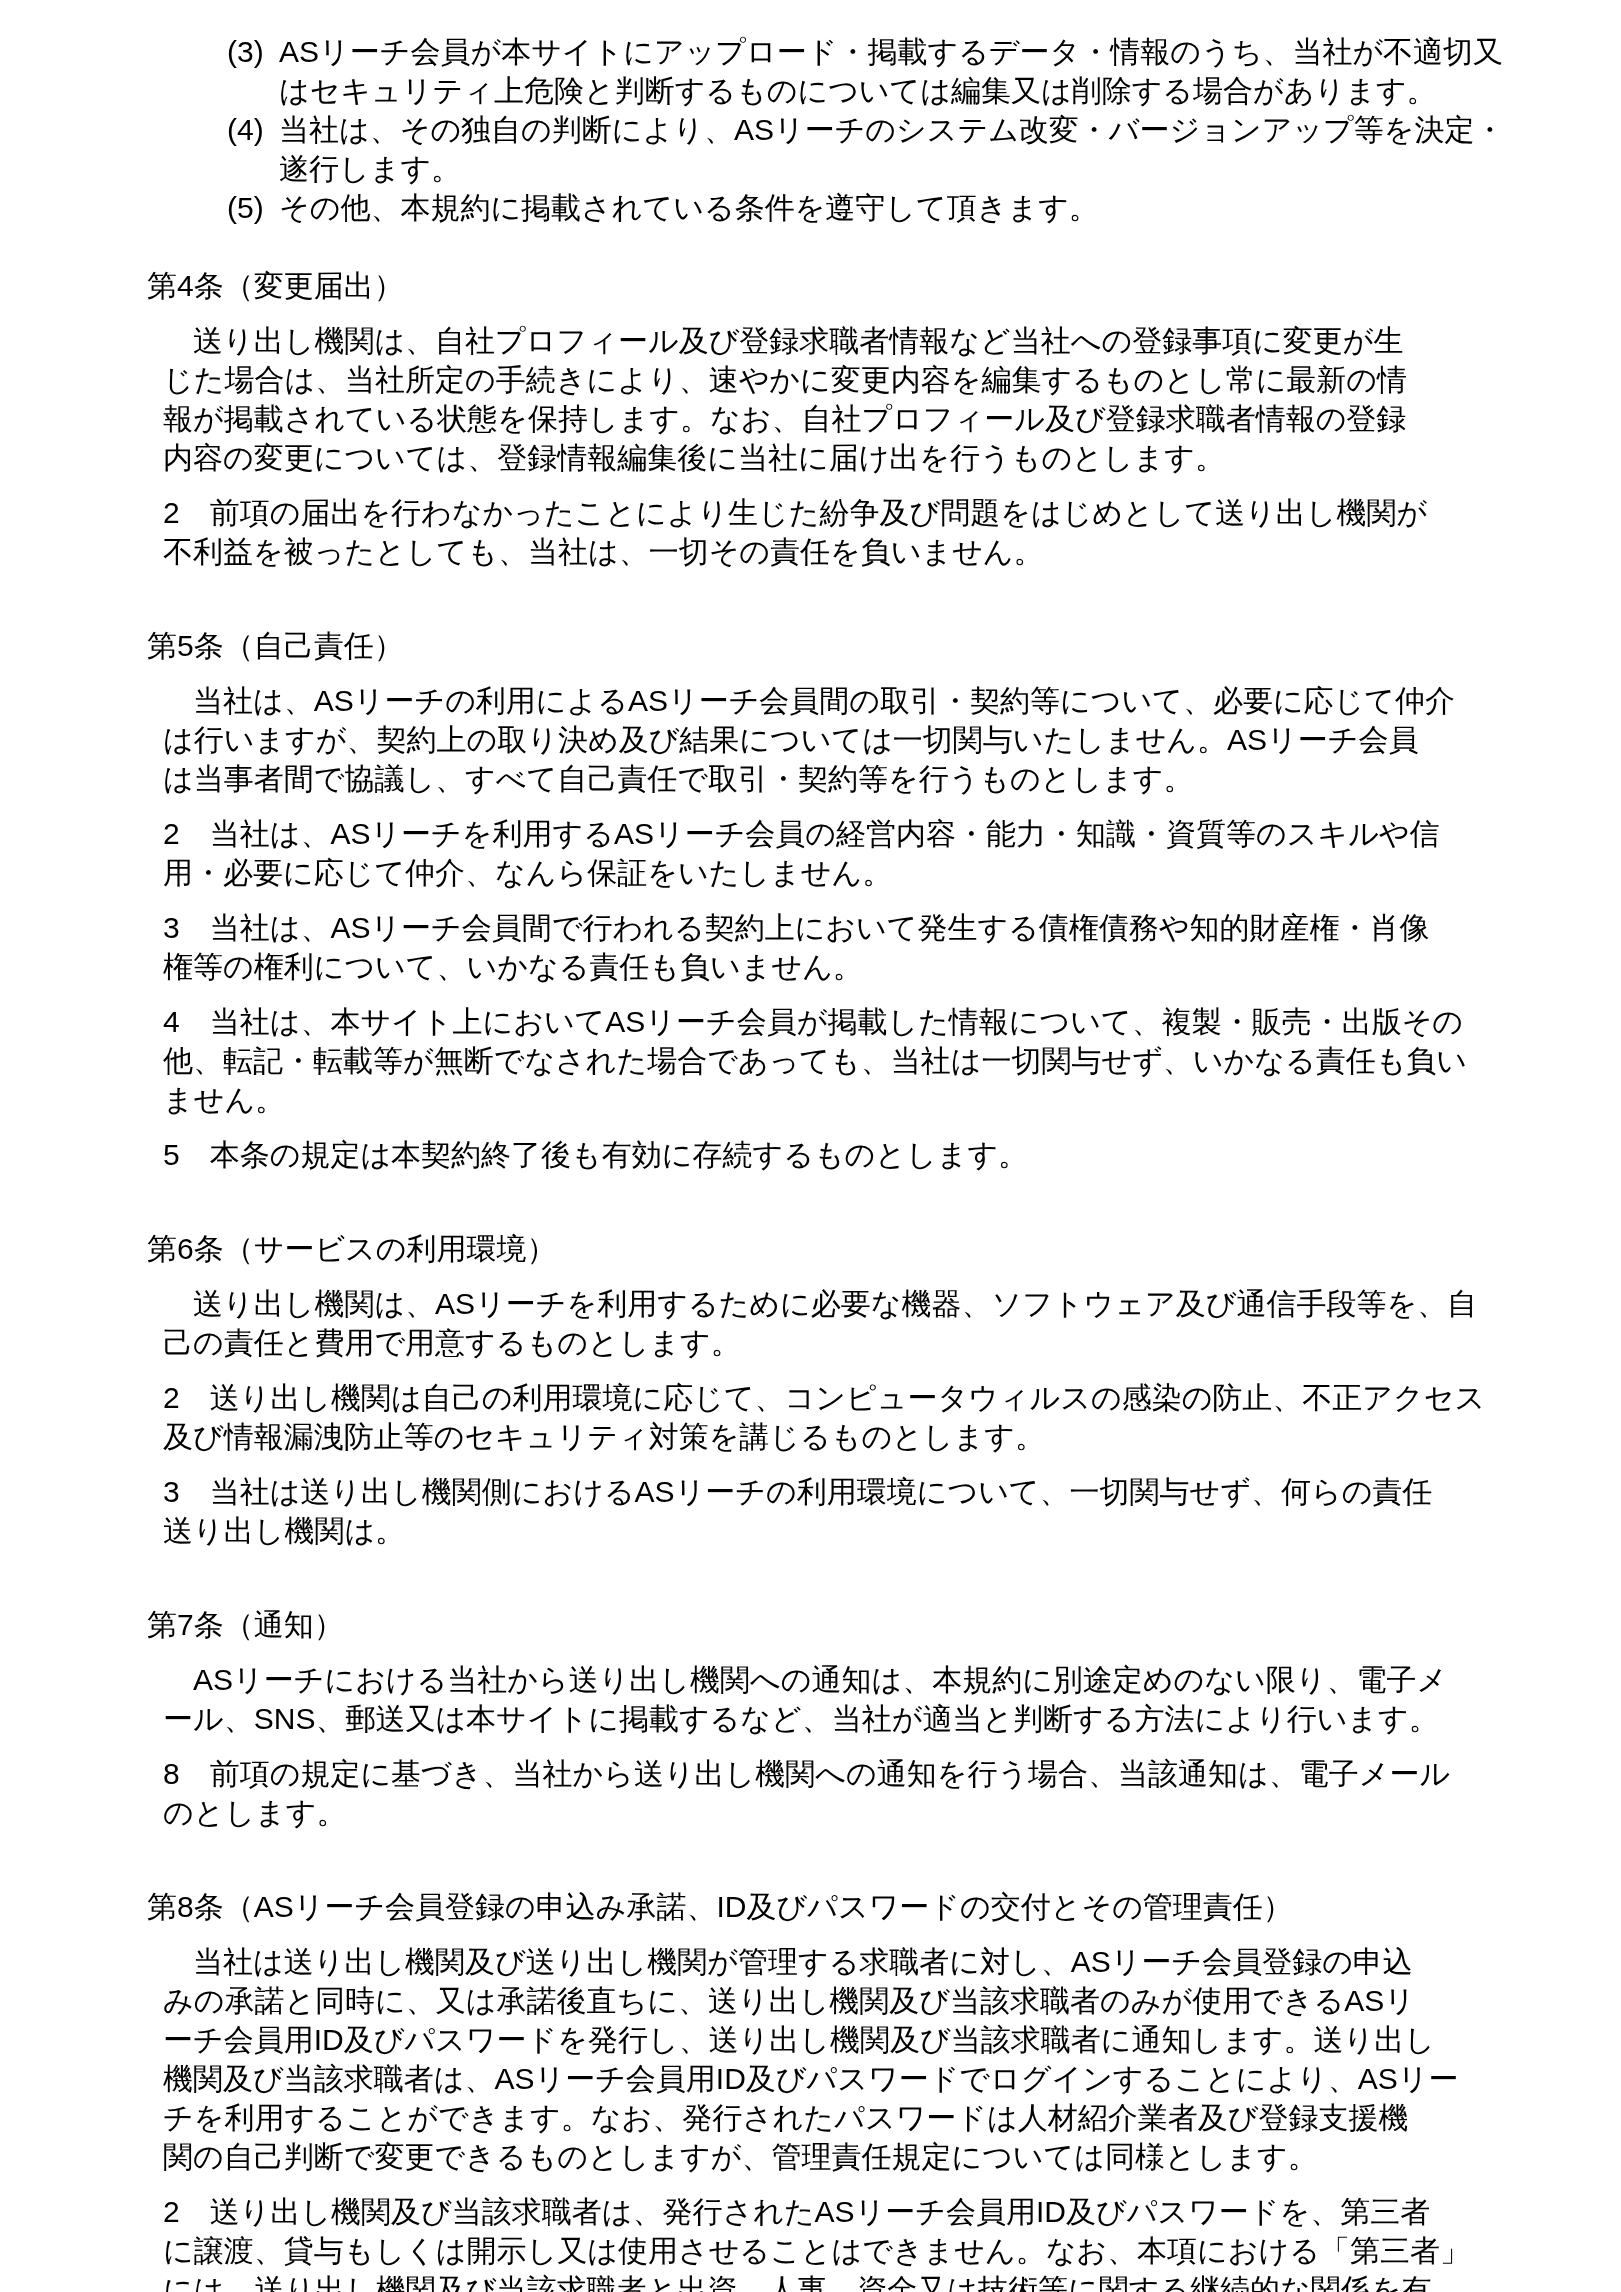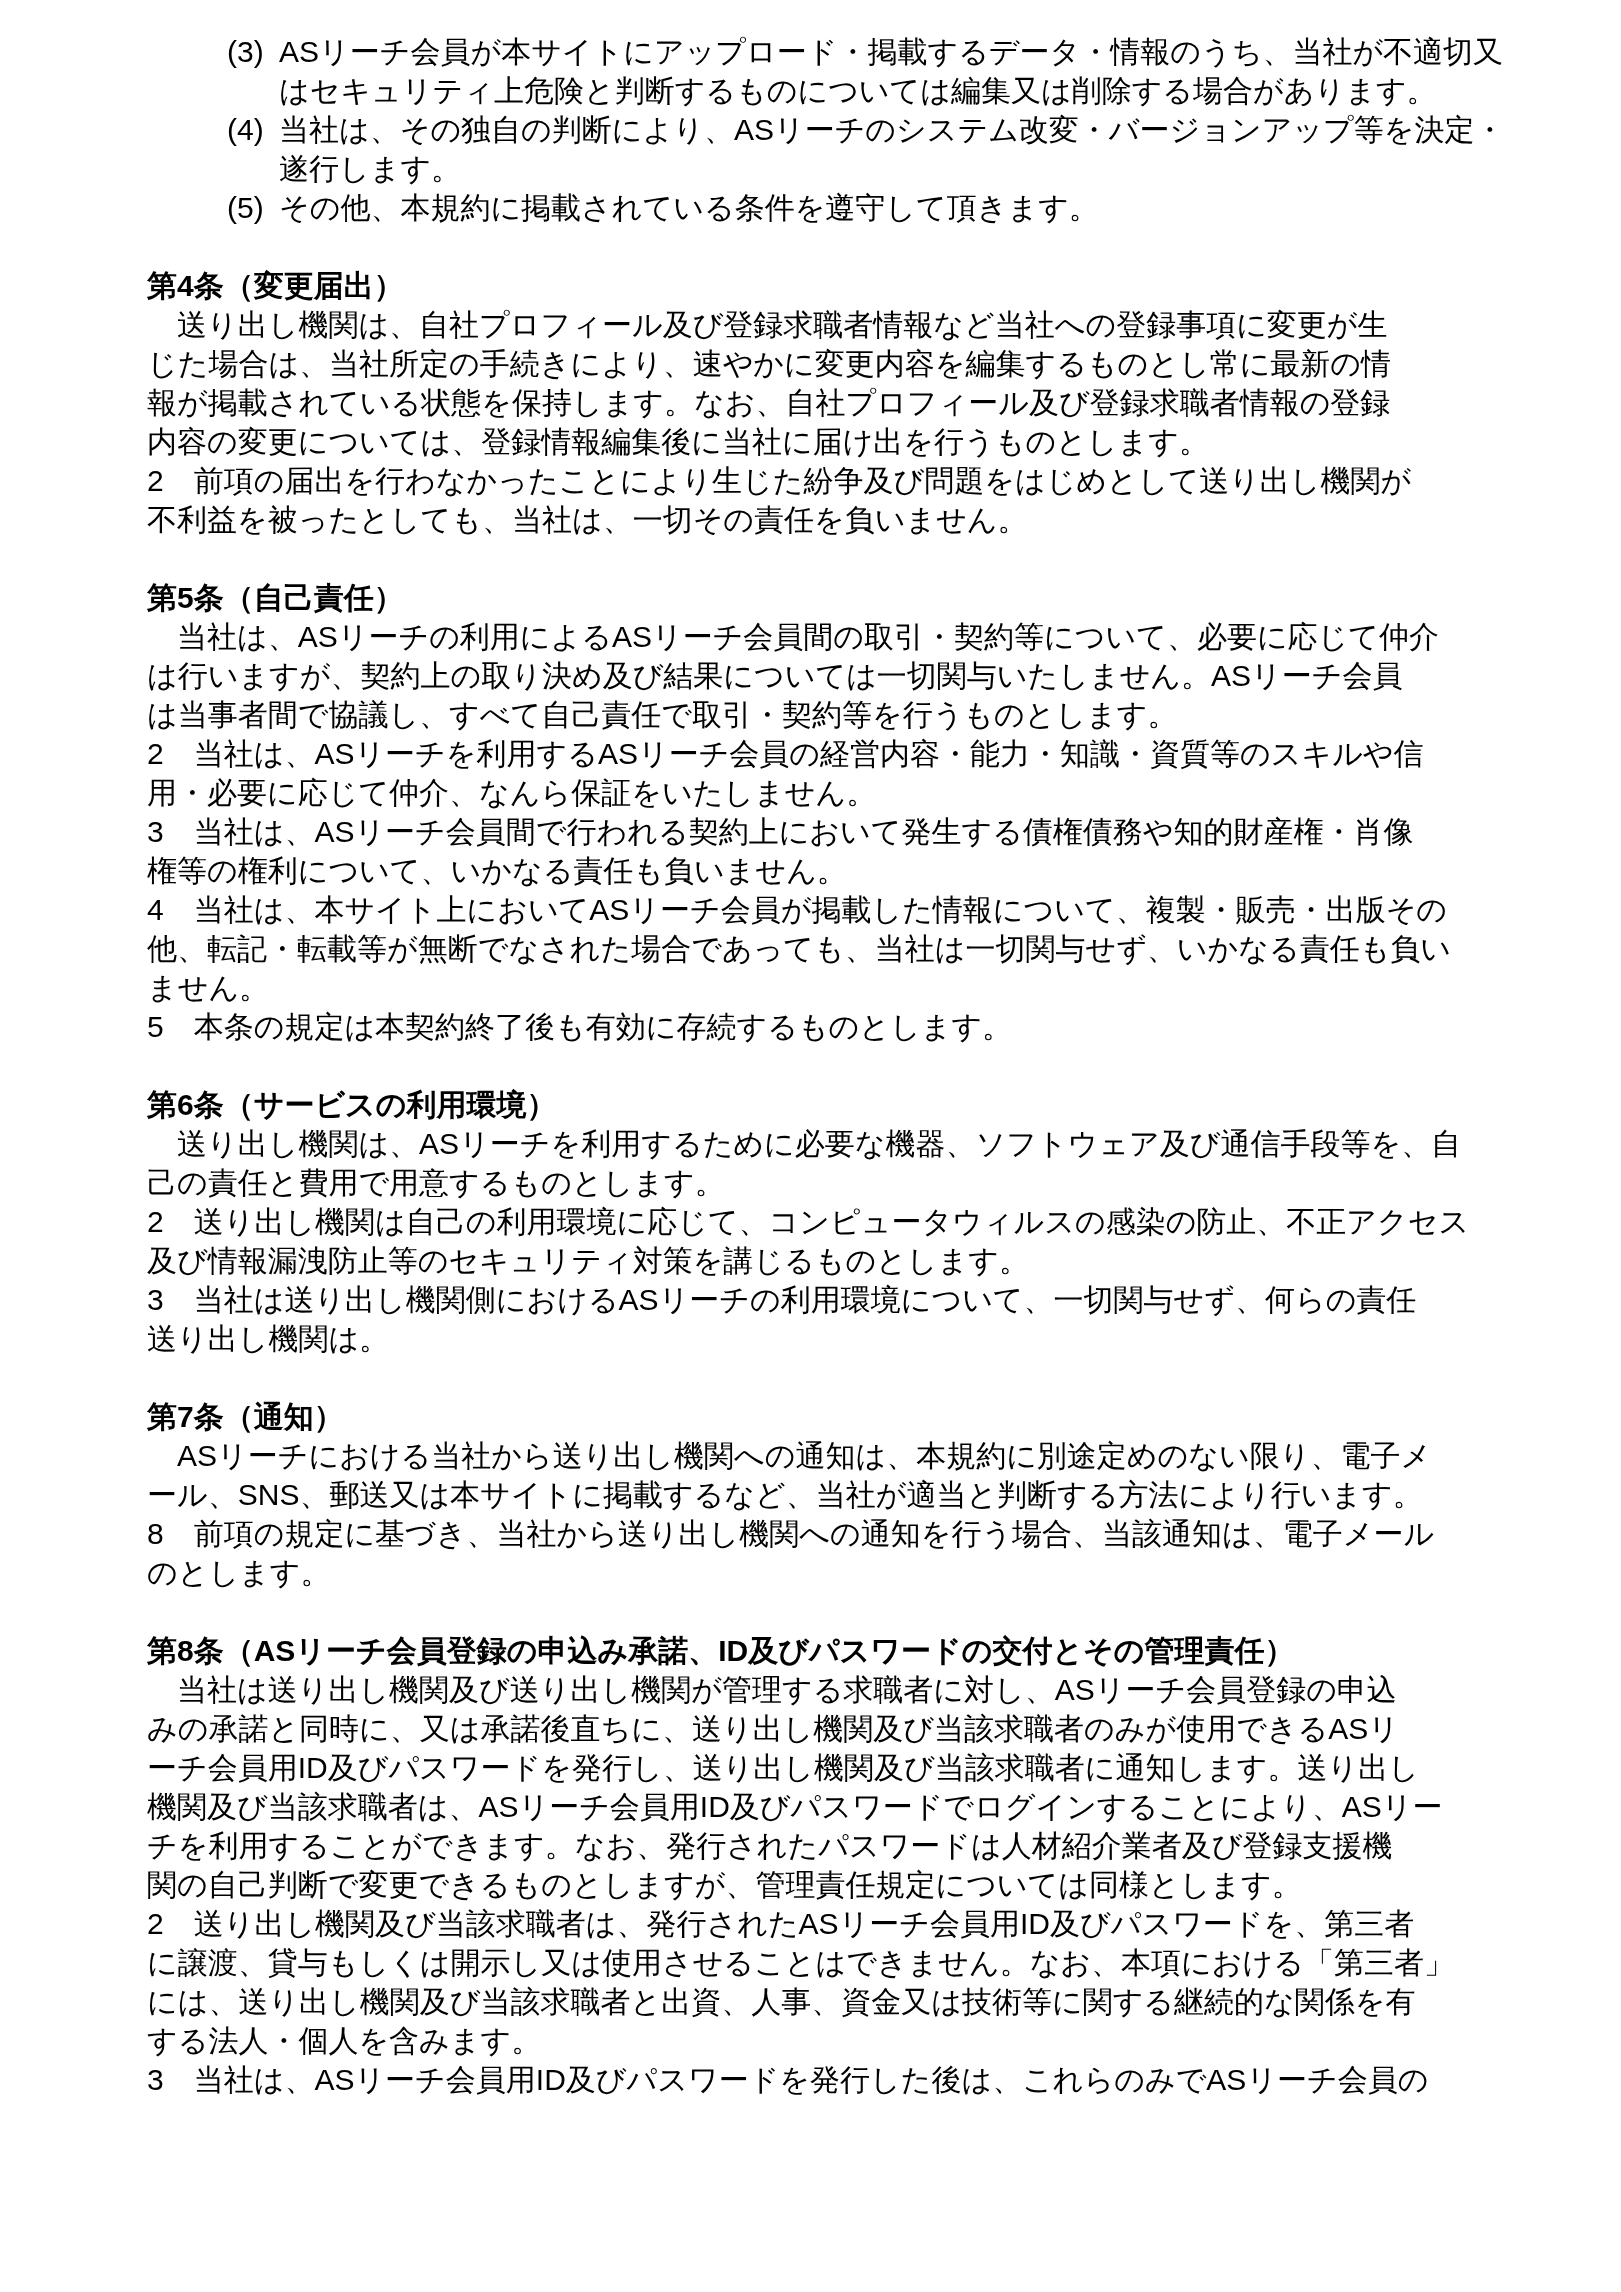--- a/index.html
+++ b/index.html
@@ -21,24 +21,24 @@
   .doc {
     font-size: 30px;
     line-height: 39px;
   }
   .line {
     white-space: pre;
     height: 39px;
     overflow: visible;
   }
   .heading {
-    font-weight: bold;
+    font-weight: normal;
   }
   .para {
-    margin: 0;
+    margin: 16px;
   }
   .list-item {
     position: relative;
     padding-left: 132px;
   }
   .list-item .marker {
     position: absolute;
     left: 80px;
     top: 0;
   }

